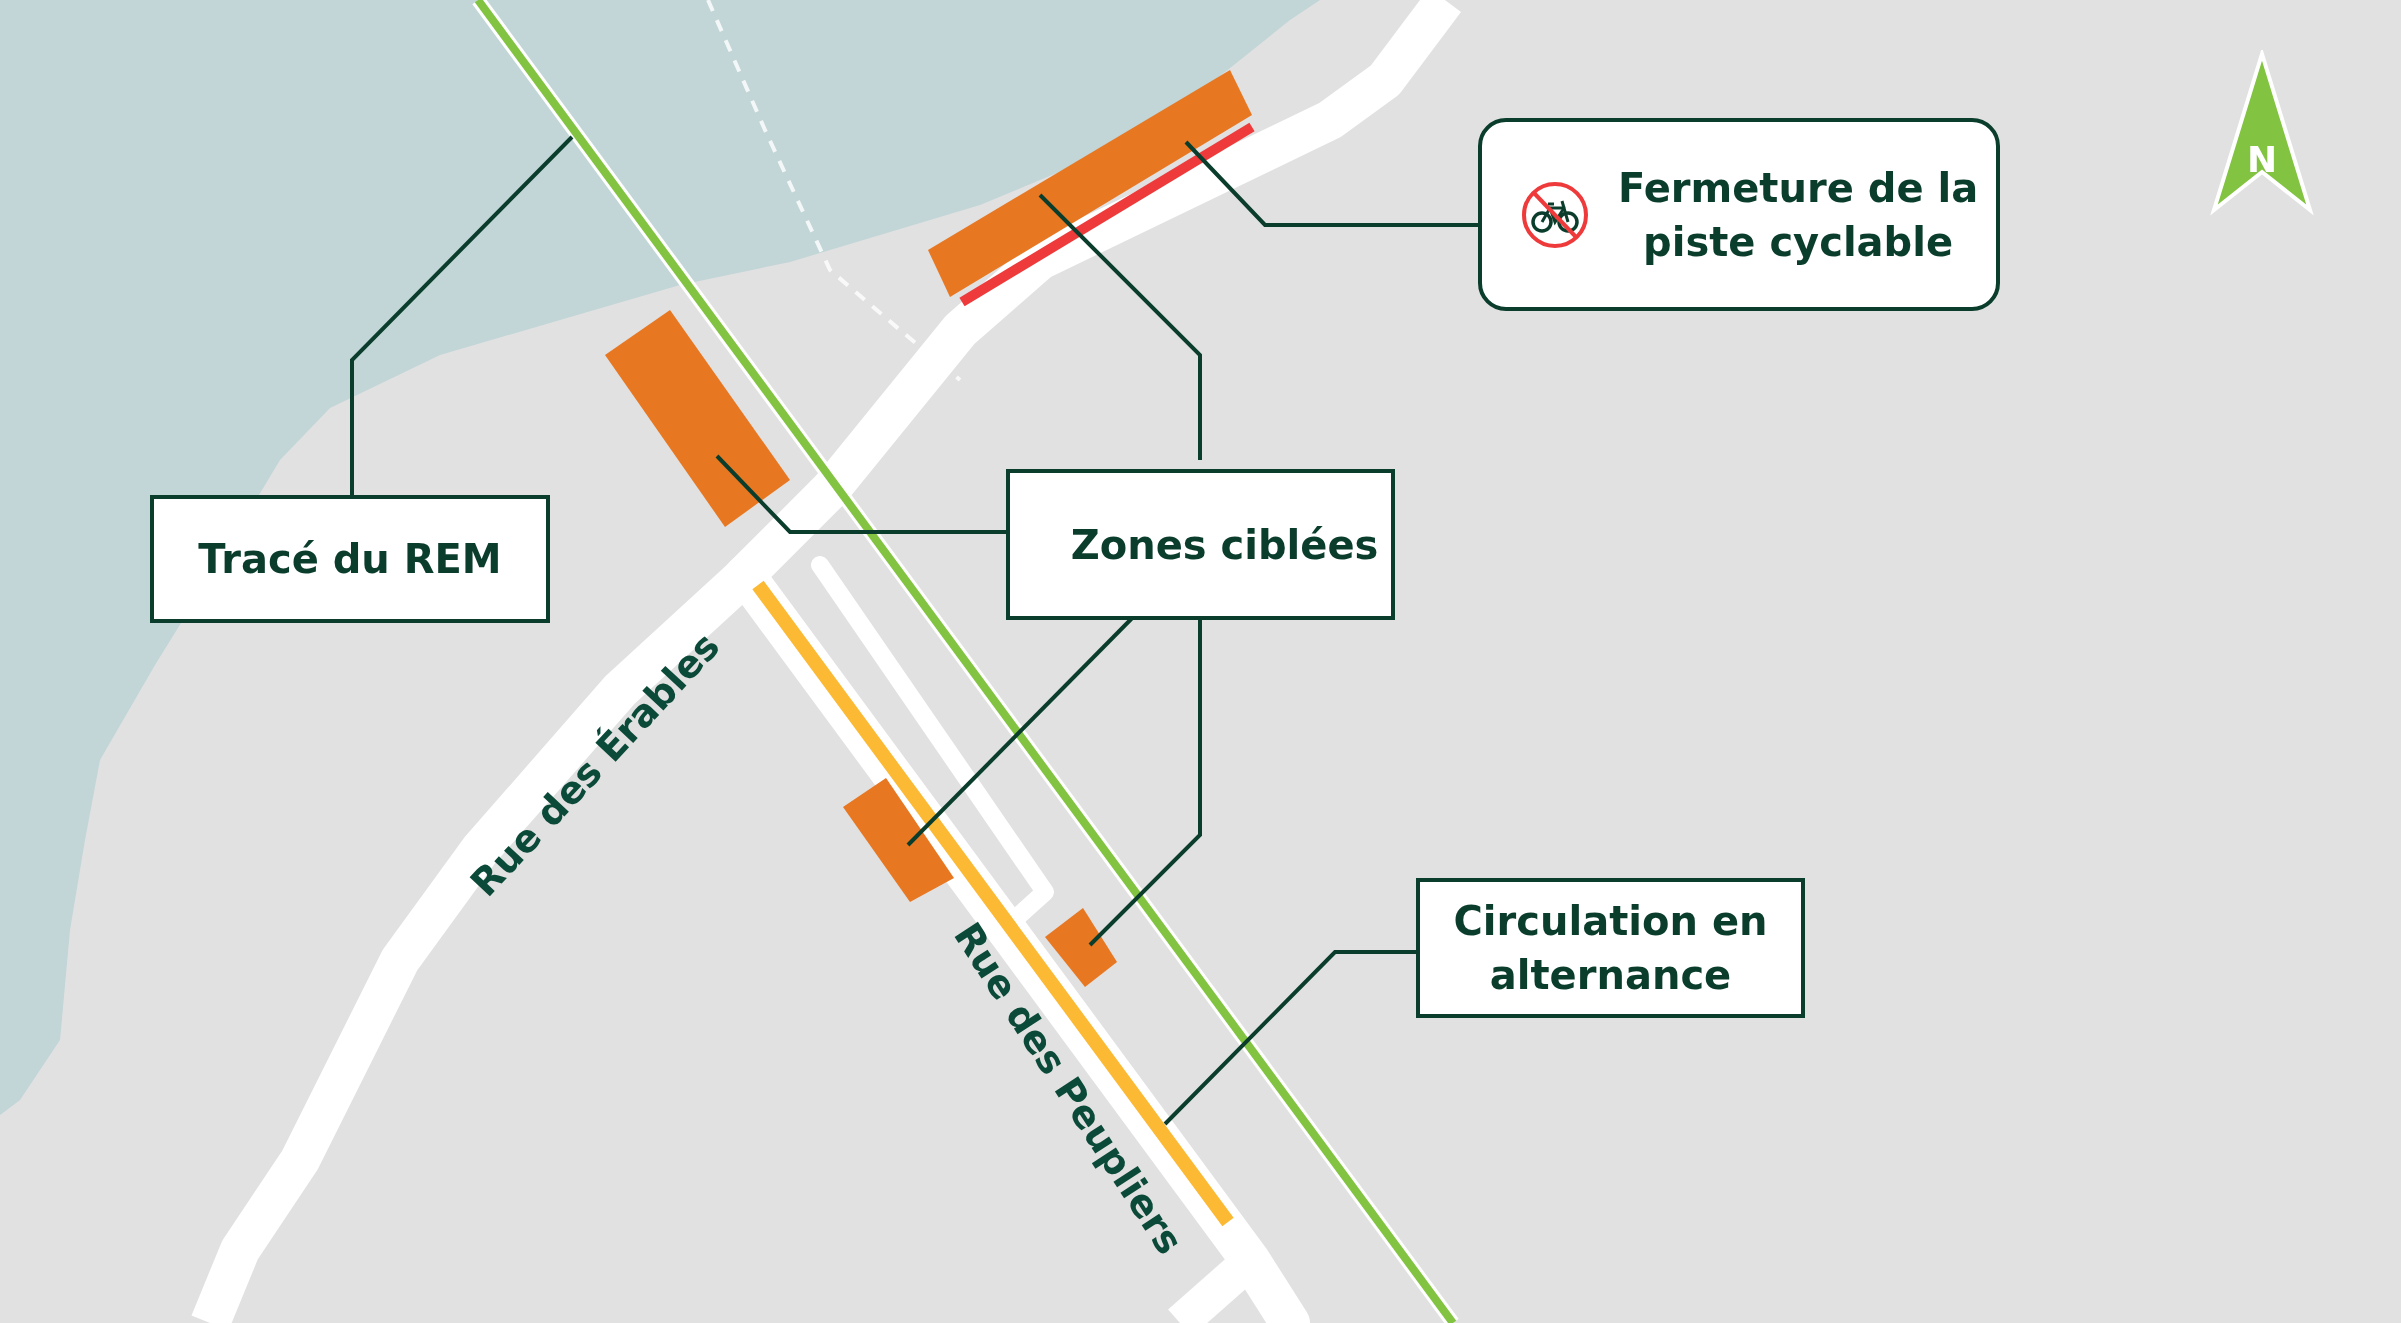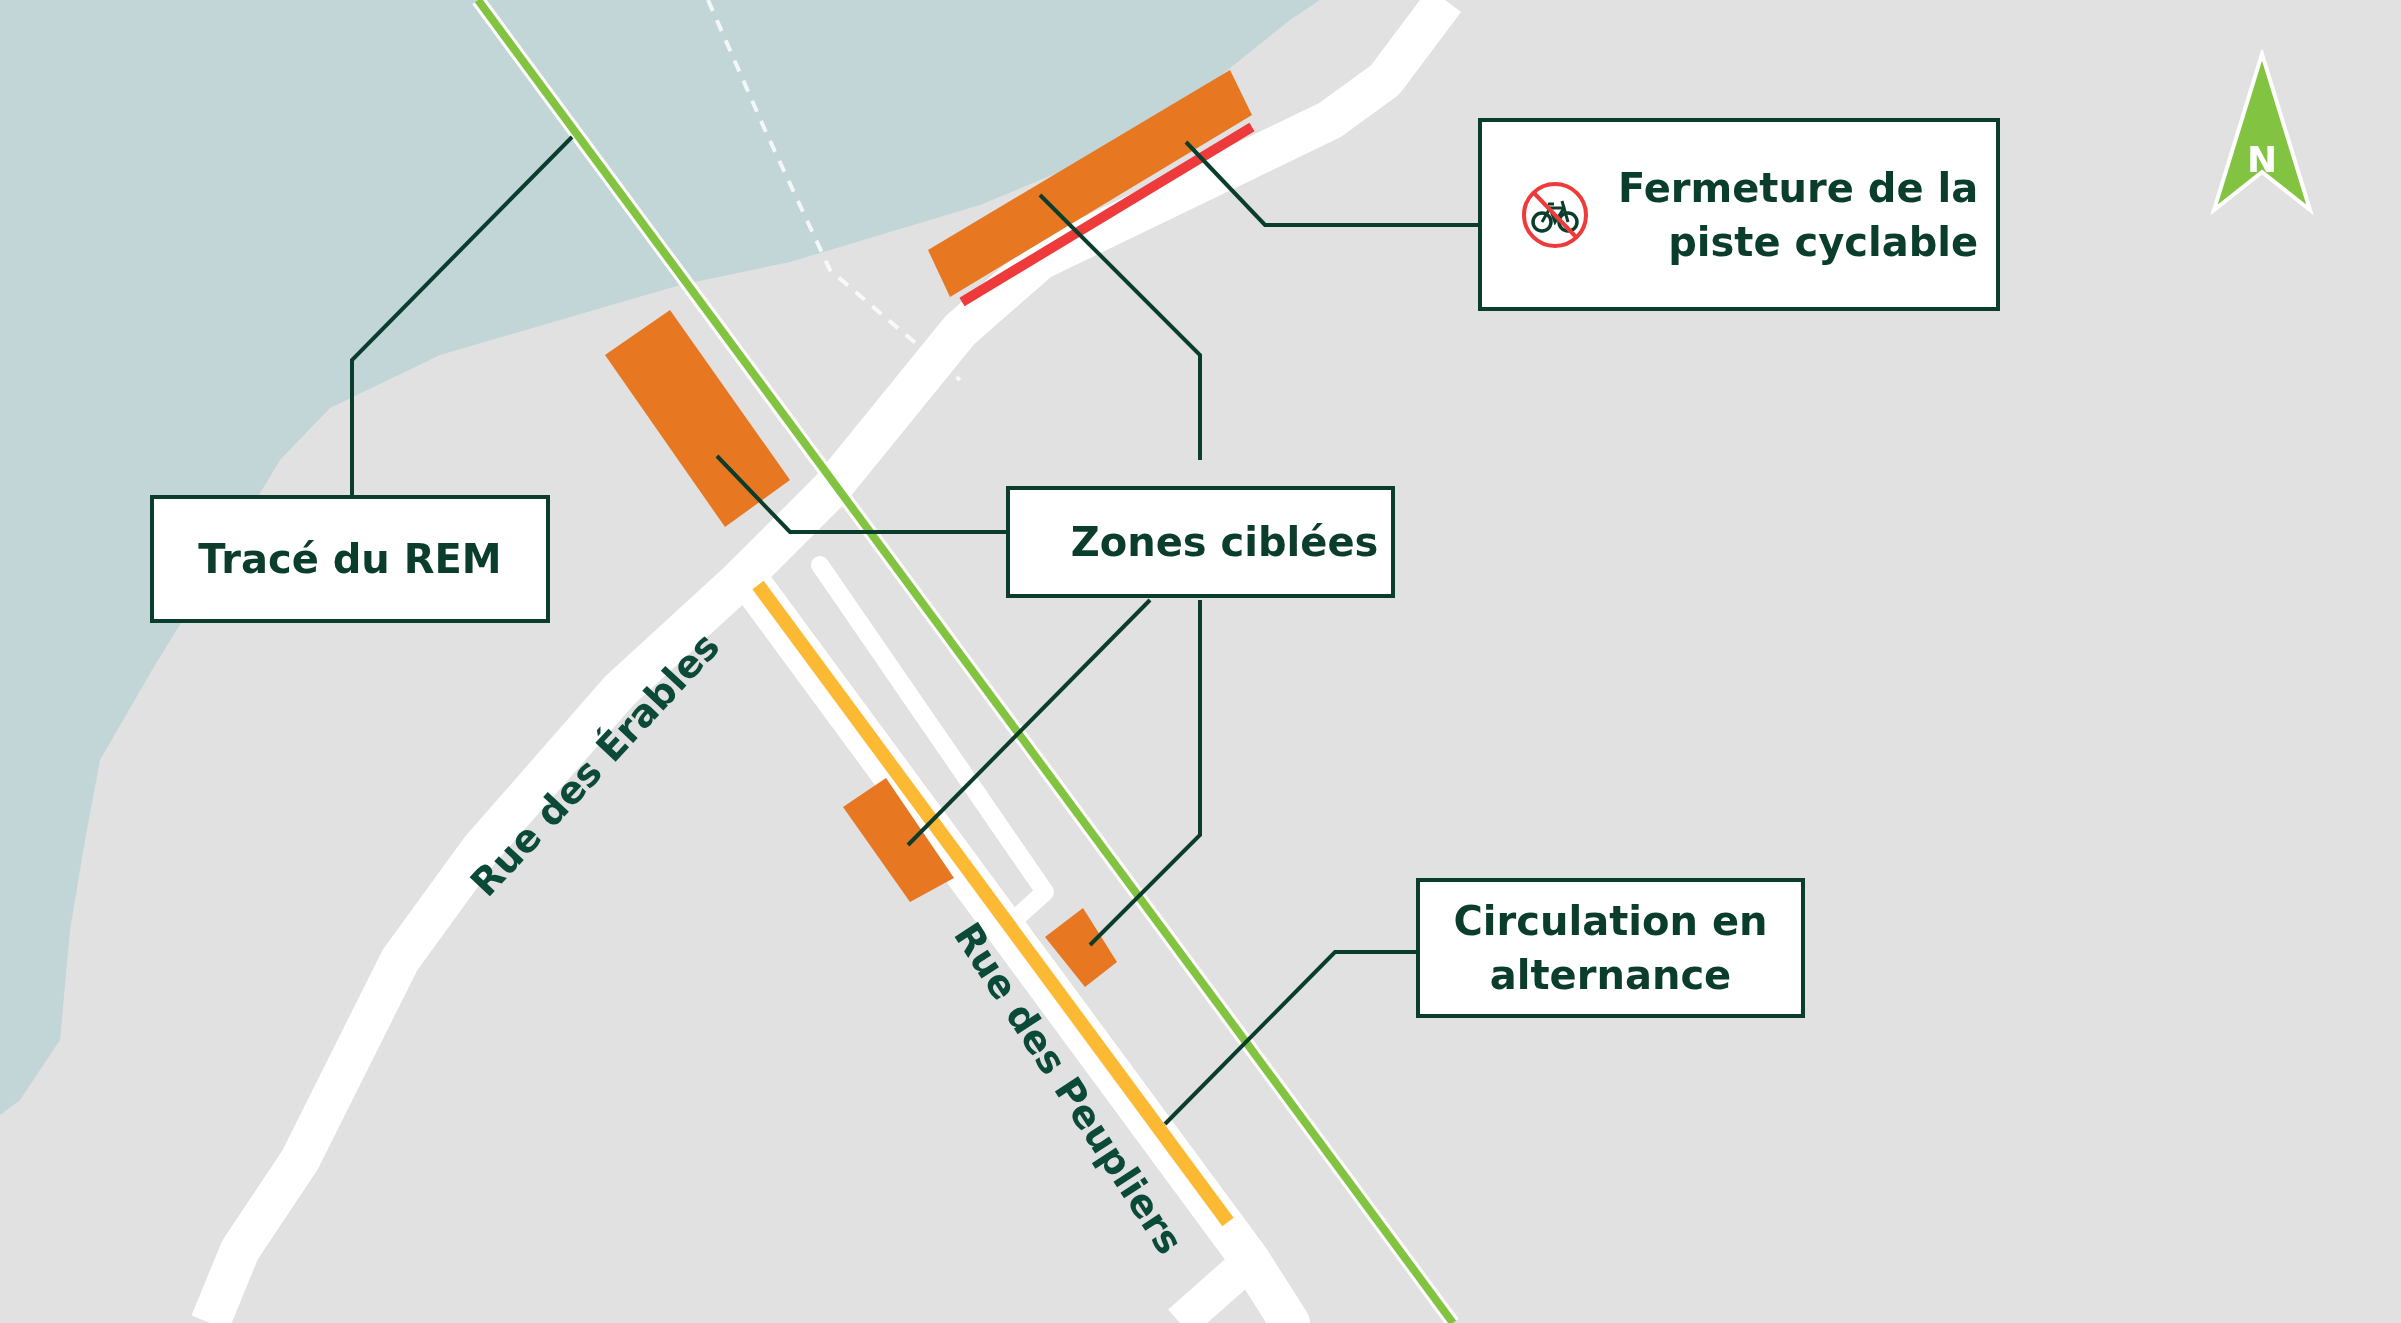--- a/index.html
+++ b/index.html
@@ -59,25 +59,25 @@
     <polyline points="1200,600 1200,835 1090,945"></polyline>
     <polyline points="1186,142 1265,225 1480,225"></polyline>
     <polyline points="1165,1124 1335,952 1418,952"></polyline>
   </g>
 </svg>
 
 <div class="label-box" style="left:150px; top:495px; width:400px; height:128px;">
   <span class="txt">Tracé du REM</span>
 </div>
 
-<div class="label-box" style="left:1006px; top:486px; width:389px; height:112px;padding-left:48px;">
+<div class="label-box" style="left:1006px; top:469px; width:389px; height:151px;padding-left:48px;">
   <span class="txt">Zones ciblées</span>
 </div>
 
-<div class="label-box" style="left:1478px; top:118px; width:522px; height:193px; justify-content:flex-start; text-align:right;">
+<div class="label-box" style="left:1478px; top:118px; width:522px; height:193px; justify-content:flex-start; text-align:center;border-radius:28px;">
   <span style="margin-left:38px; margin-right:28px; width:70px; height:70px; display:inline-block;">
     <svg viewBox="0 0 70 70" width="70" height="70">
       <circle cx="35" cy="35" r="31" fill="none" stroke="#ee3a3a" stroke-width="4"></circle>
       <circle cx="22" cy="42" r="9" fill="none" stroke="#0b3d2c" stroke-width="3.5"></circle>
       <circle cx="48" cy="42" r="9" fill="none" stroke="#0b3d2c" stroke-width="3.5"></circle>
       <polyline points="22,42 30,28 44,28 48,42" fill="none" stroke="#0b3d2c" stroke-width="3"></polyline>
       <polyline points="30,28 35,42 44,28" fill="none" stroke="#0b3d2c" stroke-width="3"></polyline>
       <line x1="28" y1="24" x2="34" y2="24" stroke="#0b3d2c" stroke-width="3"></line>
       <line x1="44" y1="28" x2="42" y2="21" stroke="#0b3d2c" stroke-width="3"></line>
       <line x1="14" y1="13" x2="56" y2="57" stroke="#ee3a3a" stroke-width="4"></line>

